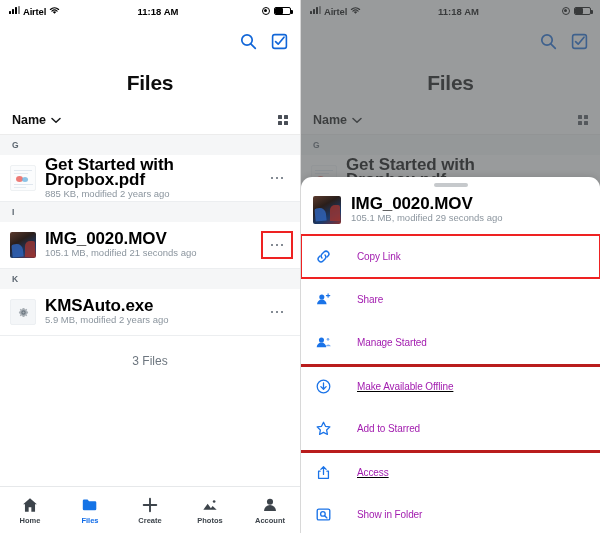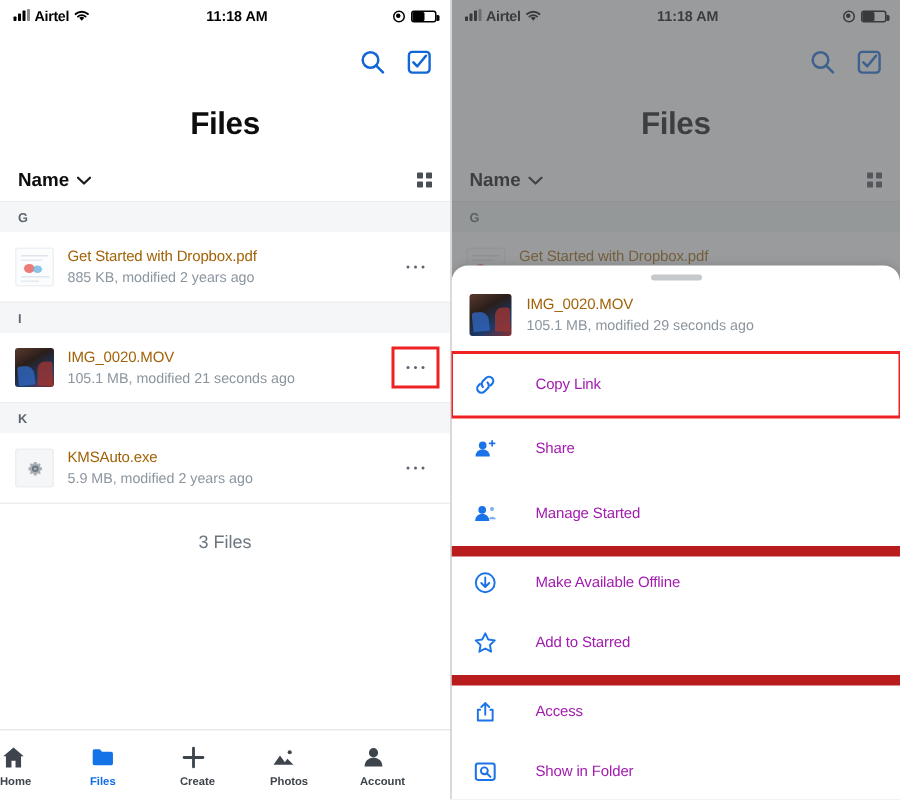--- a/index.html
+++ b/index.html
@@ -68,54 +68,54 @@
   .thumb.pdf .ln.b{top:7px;width:14px;background:#e3eaf1;}
   .thumb.pdf .ln.c{top:18px;width:19px;background:#dfe6ee;}
   .thumb.pdf .ln.d{top:21px;width:12px;background:#e3eaf1;}
   .thumb.pdf .blob{position:absolute;left:5px;top:10px;width:7px;height:6px;background:#e8504a;border-radius:50%;opacity:.75;}
   .thumb.pdf .blob2{position:absolute;left:11px;top:11px;width:6px;height:5px;background:#6fb3e0;border-radius:50%;opacity:.8;}
   .thumb.vid { background:linear-gradient(150deg,#5b3a2e 0%,#2a1e1a 35%,#1b3a6b 70%,#8c2f2c 100%); }
   .thumb.vid:before{content:"";position:absolute;left:2px;top:12px;width:11px;height:13px;background:#2f62b5;opacity:.85;border-radius:2px 6px 0 0;transform:rotate(-6deg);}
   .thumb.vid:after{content:"";position:absolute;right:1px;top:9px;width:10px;height:16px;background:#9e3530;opacity:.8;border-radius:5px 2px 0 0;}
   .thumb.exe { background:#f4f6f8; border:1px solid #eceff2; display:flex; align-items:center; justify-content:center; }
   .fmeta { flex:1; min-width:0; }
-  .fname { font-size:10px; font-weight:normal; color:#a16207; letter-spacing:-.1px; line-height:15px; }
+  .fname { font-size:17px; font-weight:bold; color:#000000; letter-spacing:-.1px; line-height:15px; }
   .fsub { font-size:9.5px; color:#8b959e; margin-top:1px; line-height:12px; }
   .dots-btn {
     width:26px;height:22px;display:flex;align-items:center;justify-content:center;gap:2.5px;
     flex:none; cursor:pointer;
   }
   .dots-btn span { width:2.6px;height:2.6px;border-radius:50%;background:#5b6570;display:block;}
   .dots-btn.highlight { outline:2px solid #ee2222; outline-offset:1px; }
   .file-count { text-align:center; font-size:12px; color:#6d767f; padding:18px 0 0; }
 
   
   .tabbar {
     position:absolute; left:0; right:0; bottom:0; height:47px;
     border-top:1px solid #e6e8ea; background:#fff;
     display:flex; align-items:center;
   }
-  .tab { flex:1; display:flex; flex-direction:column; align-items:flex-start; gap:2px; cursor:pointer; }
+  .tab { flex:1; display:flex; flex-direction:column; align-items:center; gap:2px; cursor:pointer; }
   .tab-label { font-size:7.5px; font-weight:bold; color:#3d444b; }
   .tab.active .tab-label { color:#0f6be8; }
 
   
   .dim { position:absolute; inset:0; background:rgba(90,93,96,0.62); z-index:5; }
   .sheet {
     position:absolute; left:0; right:0; top:177px; bottom:0;
     background:#fff; border-radius:11px 11px 0 0; z-index:6;
     box-shadow:0 -1px 6px rgba(0,0,0,.12);
   }
   .handle { width:34px;height:3.5px;border-radius:2px;background:#c6c9cc;margin:6px auto 0; cursor:pointer;}
   .sheet-file { display:flex; align-items:center; padding:9px 12px 11px; }
   .sheet-file .thumb { width:28px;height:28px;margin-right:10px; }
   .menu-item {
     height:43px; display:flex; align-items:center; padding:0 14px; cursor:pointer; position:relative;
   }
-  .menu-item.divider-top { border-top:7px solid #b91c1c; }
+  .menu-item.divider-top { border-top:3px solid #b91c1c;text-decoration:underline; }
   .mi-icon { width:30px; flex:none; display:flex; align-items:center; }
   .mi-label { font-size:10px; color:#a21caf; letter-spacing:-.1px;margin-left:12px; }
   .menu-item.highlight { outline:2px solid #ee2222; outline-offset:-1px; }
   svg { display:block; }
 </style>
 </head>
 <body>
 
 <div class="screens">
 

